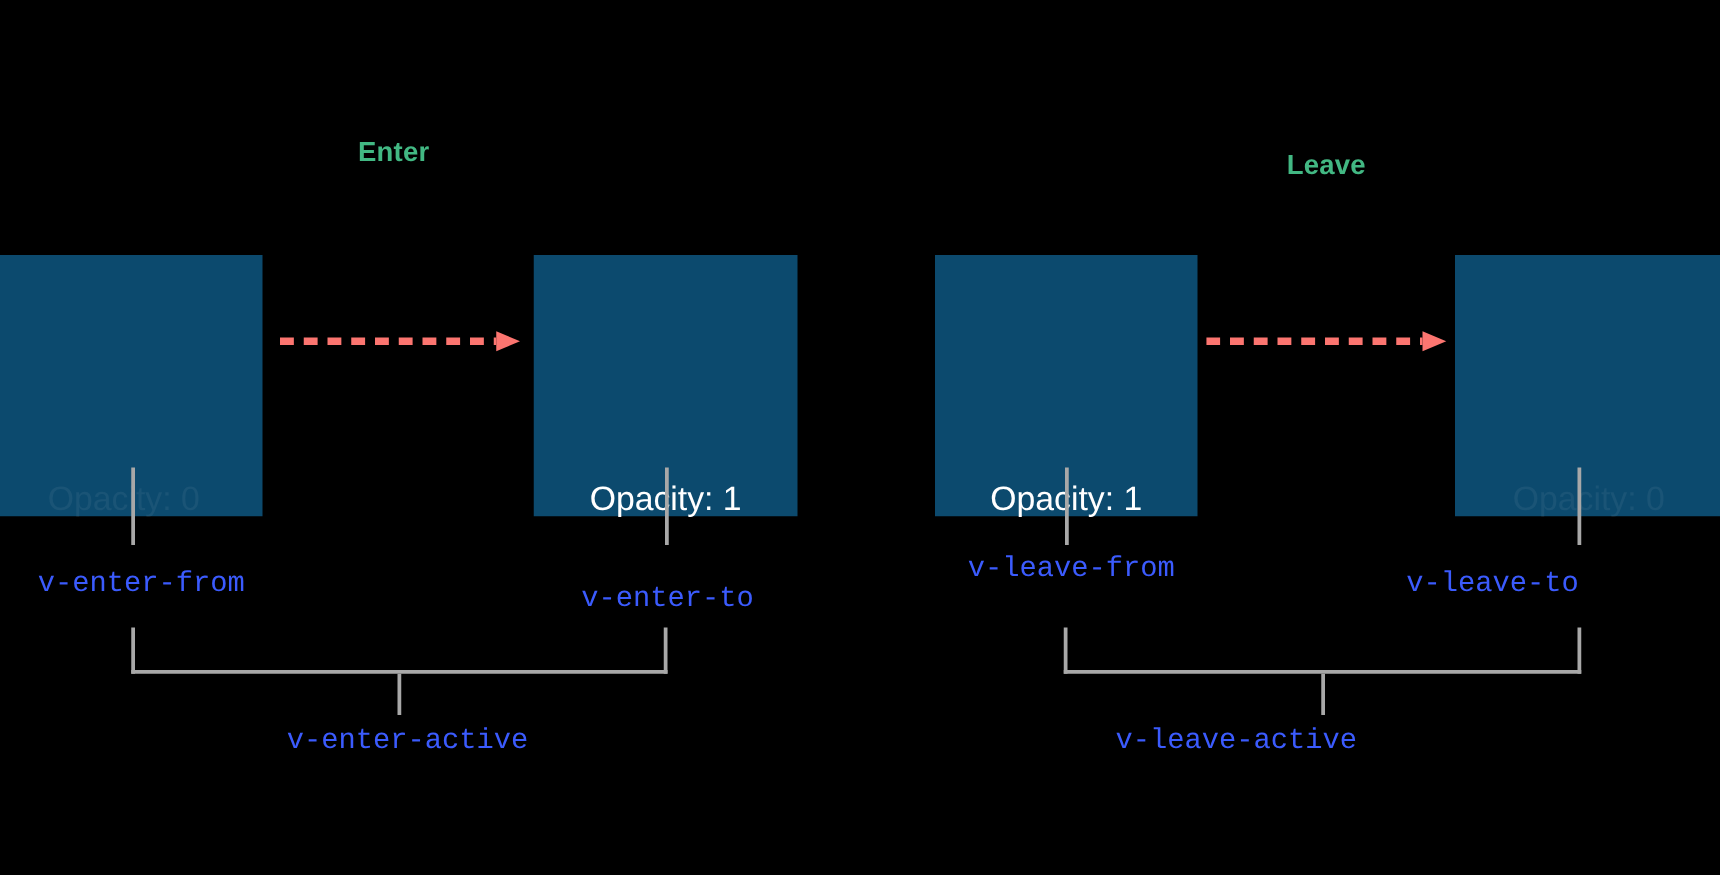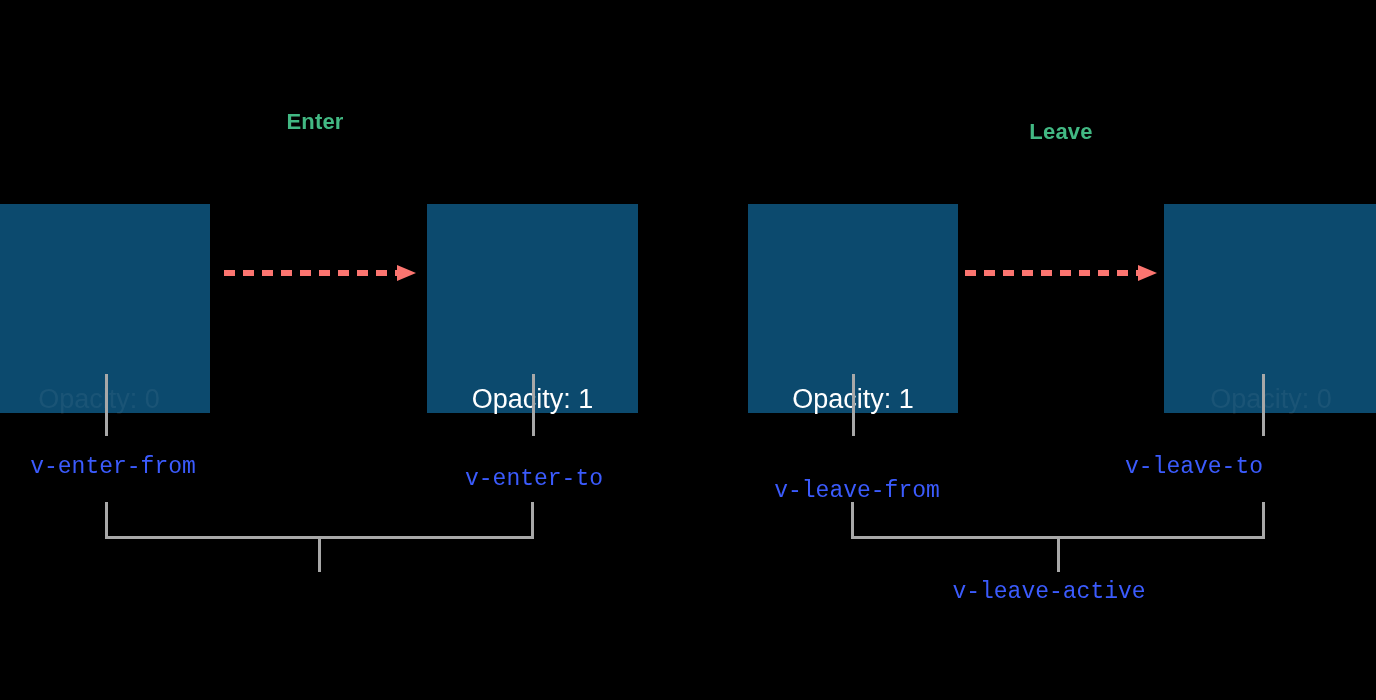--- a/index.html
+++ b/index.html
@@ -119,24 +119,24 @@
     position: absolute;
     font-family: "Liberation Mono", "DejaVu Sans Mono", monospace;
     font-size: 23px;
     color: #3b5bfd;
     white-space: nowrap;
     line-height: 1;
     transform: translateX(-50%);
   }
   .lbl-enter-from  { left: 113px;  top: 456px; }
   .lbl-enter-to    { left: 534px;  top: 468px; }
-  .lbl-leave-from  { left: 857px;  top: 480px; }
+  .lbl-leave-from  { left: 857px;  top: 444px; }
   .lbl-leave-to    { left: 1194px; top: 456px; }
   .lbl-enter-active{ left: 326px;  top: 581px; }
-  .lbl-leave-active{ left: 1049px; top: 581px; }
+  .lbl-leave-active{ left: 989px; top: 581px; }
 
   
   .bracket {
     position: absolute;
     top: 503px;
     height: 45px;
   }
   .bracket .bar {
     position: absolute;
     left: 0;
@@ -221,16 +221,17 @@
     <div class="stem"></div>
   </div>
 
   <div class="bracket bracket-leave">
     <div class="tick tick-left"></div>
     <div class="tick tick-right"></div>
     <div class="bar"></div>
     <div class="stem"></div>
   </div>
 
+  <div class="class-label lbl-enter-active">v-enter-active</div>
 
   <div class="class-label lbl-leave-active">v-leave-active</div>
 
 </div>
 
 </body></html>

